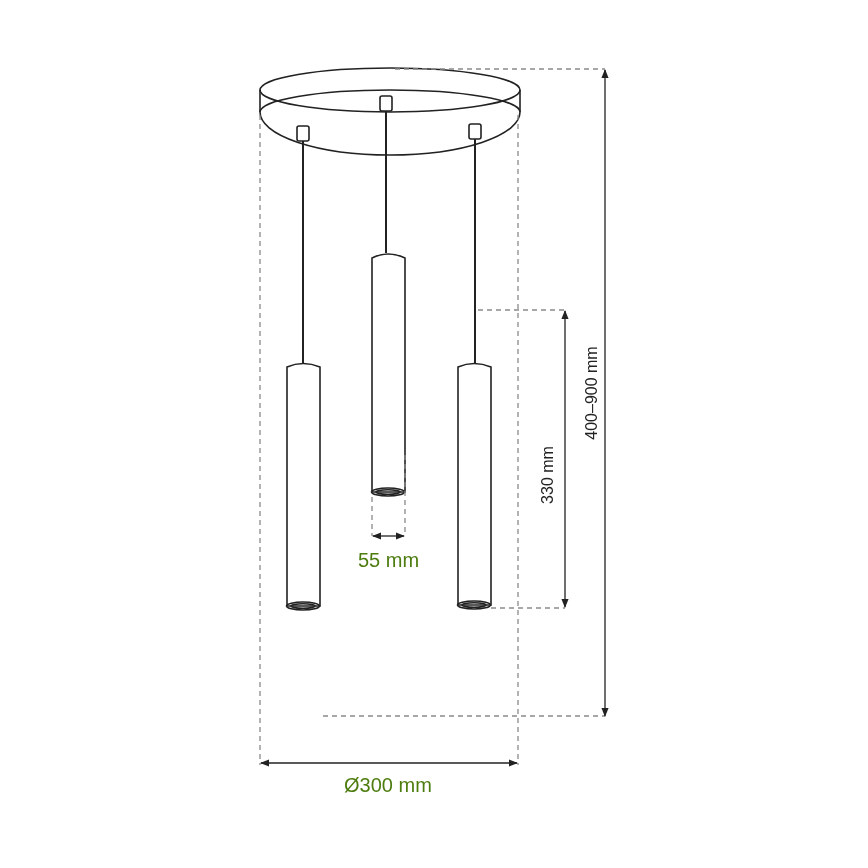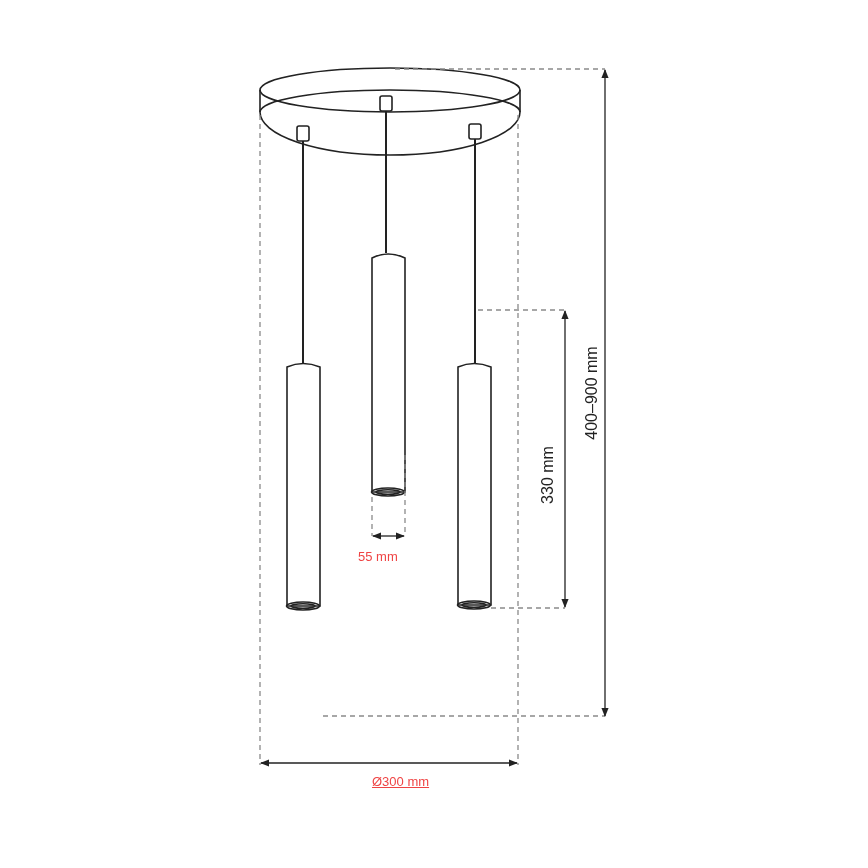--- a/index.html
+++ b/index.html
@@ -2,21 +2,21 @@
 <html><head>
 <meta charset="utf-8">
 <style>
   html, body { margin: 0; padding: 0; background: #ffffff; }
   body { width: 868px; height: 868px; position: relative; overflow: hidden; font-family: "Liberation Sans", "DejaVu Sans", sans-serif; }
   svg { position: absolute; left: 0; top: 0; }
   .stroke { stroke: #222222; fill: none; stroke-width: 1.6; }
   .cord { stroke: #222222; stroke-width: 2; fill: none; }
   .dash { stroke: #8a8a8a; stroke-width: 1.3; stroke-dasharray: 5 4; fill: none; }
   .dim { stroke: #222222; stroke-width: 1.3; fill: none; }
-  .label { position: absolute; font-size: 13px; color: #ef4444; white-space: nowrap; }
+  .label { position: absolute; font-size: 20px; color: #4d7c0f; white-space: nowrap; }
   .vlabel { position: absolute; font-size: 16px; color: #222222; white-space: nowrap; transform: rotate(-90deg); transform-origin: center center; }
 </style>
 </head>
 <body>
 
 <svg width="868" height="868" viewBox="0 0 868 868">
   <defs>
     <marker id="arr" viewBox="0 0 10 10" refX="9" refY="5" markerWidth="7" markerHeight="7" orient="auto-start-reverse">
       <path d="M0,1 L10,5 L0,9 z" fill="#222222"></path>
     </marker>
@@ -74,13 +74,13 @@
     <line class="dim" x1="605" y1="70" x2="605" y2="716" marker-start="url(#arr)" marker-end="url(#arr)"></line>
     <line class="dim" x1="565" y1="311" x2="565" y2="607" marker-start="url(#arr)" marker-end="url(#arr)"></line>
     <line class="dim" x1="261" y1="763" x2="517" y2="763" marker-start="url(#arr)" marker-end="url(#arr)"></line>
     <line class="dim" x1="373" y1="536" x2="404" y2="536" marker-start="url(#arr)" marker-end="url(#arr)"></line>
   </g>
 </svg>
 
 <div class="label" style="left:358px; top:549px;">55 mm</div>
 <div class="vlabel" style="left:508px; top:466px; width:80px; text-align:center;">330 mm</div>
 <div class="vlabel" style="left:532px; top:384px; width:120px; text-align:center;">400–900 mm</div>
-<div class="label" style="left:372px; top:774px;text-decoration:underline;">Ø300 mm</div>
+<div class="label" style="left:344px; top:774px;">Ø300 mm</div>
 
 </body></html>

